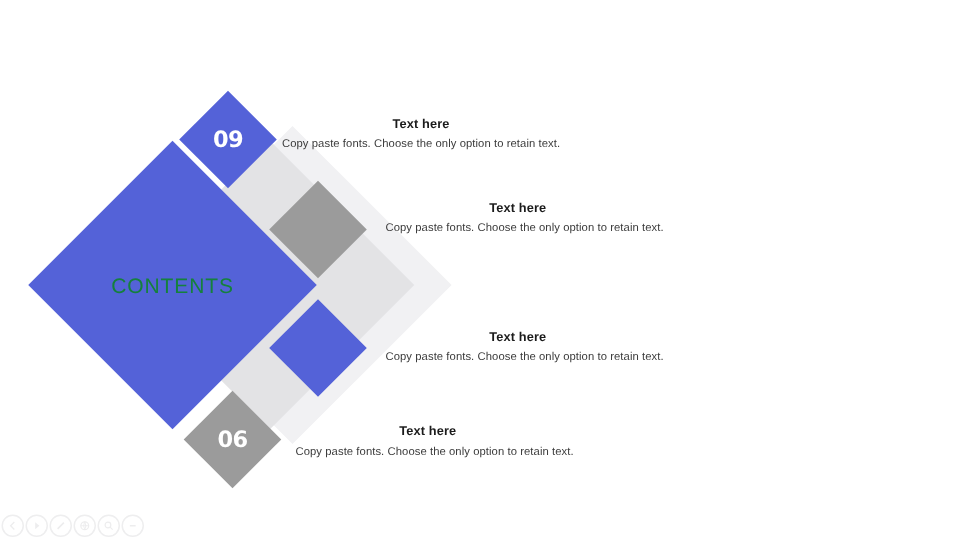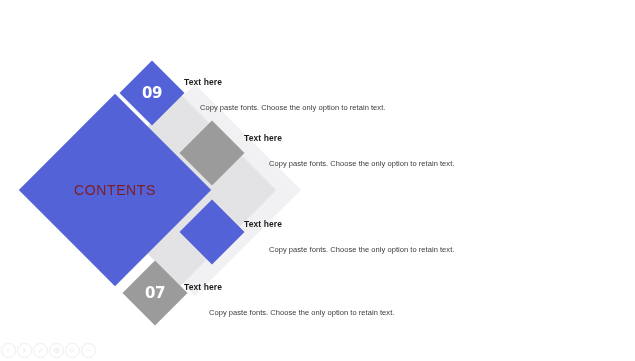--- a/index.html
+++ b/index.html
@@ -56,21 +56,21 @@
   }
   #contents-label {
     position: absolute;
     left: 47px;
     top: 122px;
     width: 136px;
     height: 136px;
     display: flex;
     align-items: center;
     justify-content: center;
-    color: #7f1d1d;
+    color: #15803d;
     font-size: 14px;
     letter-spacing: 0.6px;
     white-space: nowrap;
     text-align: right;
   }
 
   
   .step-diamond {
     position: absolute;
     width: 46px;
@@ -94,32 +94,33 @@
   .is-gray { background: #9b9b9b; }
 
   #d1, #n1 { left: 129px; top: 70px; }
   #d2, #n2 { left: 189px; top: 130px; }
   #d3, #n3 { left: 189px; top: 209px; }
   #d4, #n4 { left: 132px; top: 270px; }
 
   
   .step-text {
     position: absolute;
+    text-align: center;
   }
   .step-title {
     font-size: 8.5px;
     font-weight: bold;
     color: #1b1b1b;
     margin: 0 0 4px 0;
     letter-spacing: 0.1px;
   }
   .step-body {
     font-size: 7.5px;
     color: #3a3a3a;
-    margin: 16px;
+    margin: 4px;
     letter-spacing: 0.05px;
     white-space: nowrap;
   }
   .indented .step-body { padding-left: 9px; }
 
   #t1 { left: 184px; top: 77px; }
   #t2 { left: 244px; top: 133px; }
   #t3 { left: 244px; top: 219px; }
   #t4 { left: 184px; top: 282px; }
 
@@ -172,21 +173,21 @@
     <p class="step-body">Copy paste fonts. Choose the only option to retain text.</p>
   </div>
 
   <div class="step-diamond is-blue" id="d3"></div>
   <div class="step-text indented" id="t3">
     <p class="step-title">Text here</p>
     <p class="step-body">Copy paste fonts. Choose the only option to retain text.</p>
   </div>
 
   <div class="step-diamond is-gray" id="d4"></div>
-  <div class="step-number" id="n4">07</div>
+  <div class="step-number" id="n4">06</div>
   <div class="step-text indented" id="t4">
     <p class="step-title">Text here</p>
     <p class="step-body">Copy paste fonts. Choose the only option to retain text.</p>
   </div>
 
   <div id="toolbar">
     <div class="tool-btn">
       <svg width="7" height="7" viewBox="0 0 8 8" aria-hidden="true">
         <path d="M5.2 1.2 L2.4 4 L5.2 6.8" fill="none" stroke="currentColor" stroke-width="1"></path>
       </svg>

